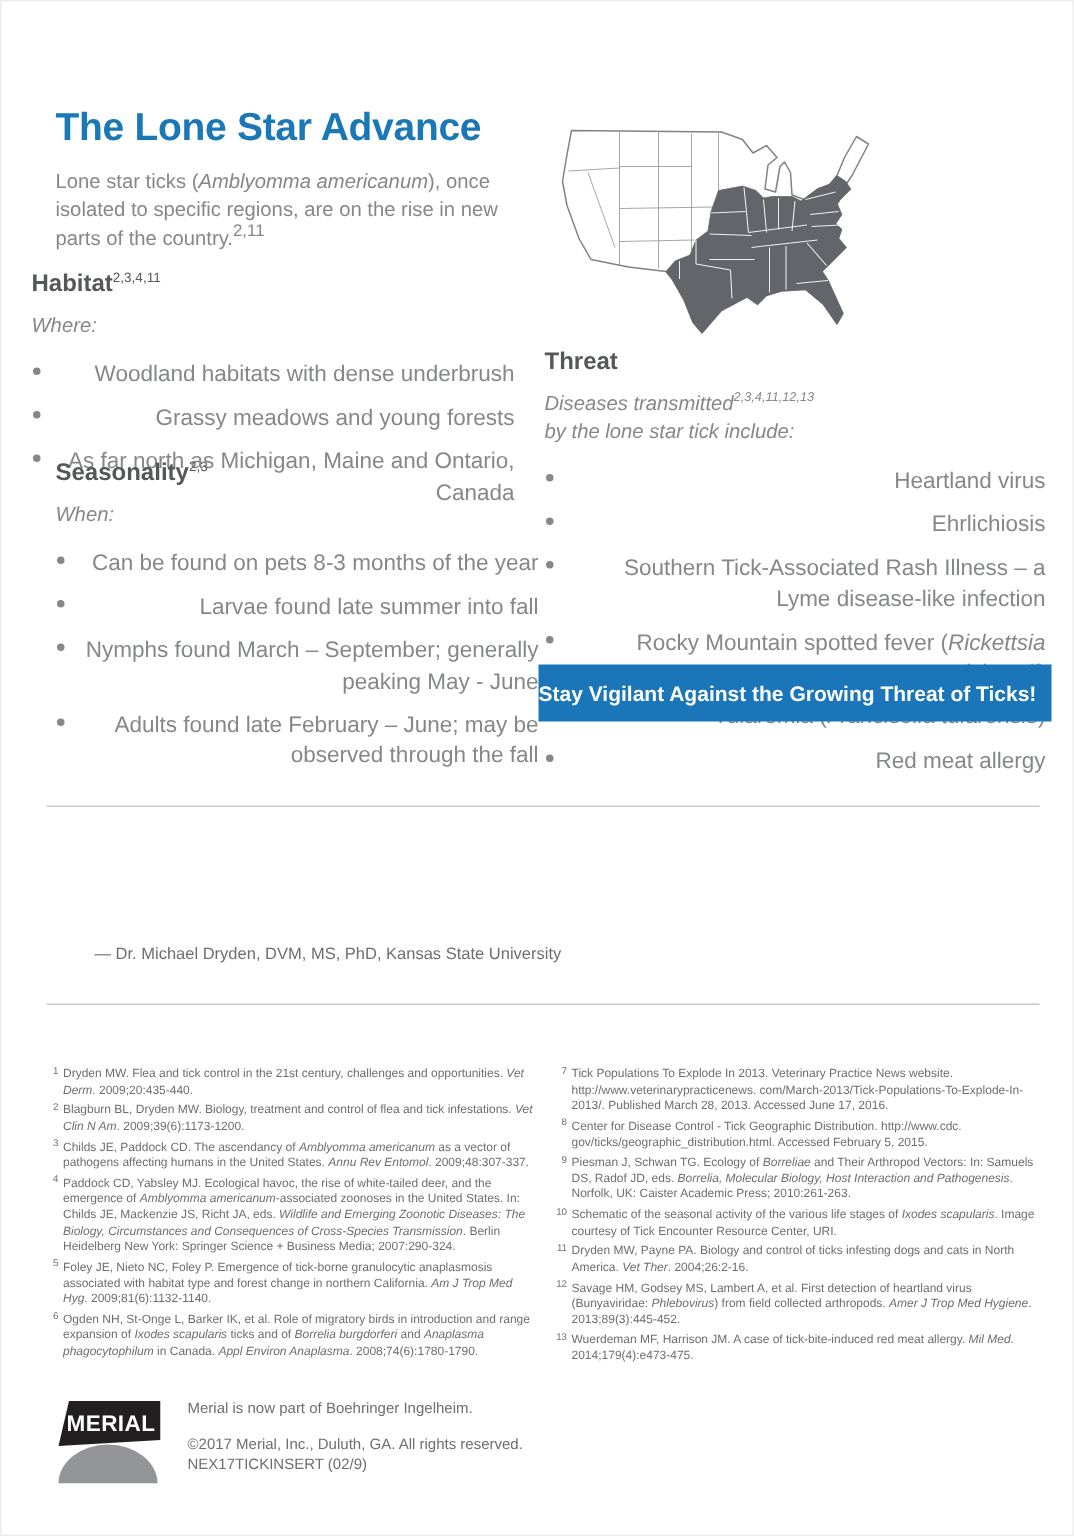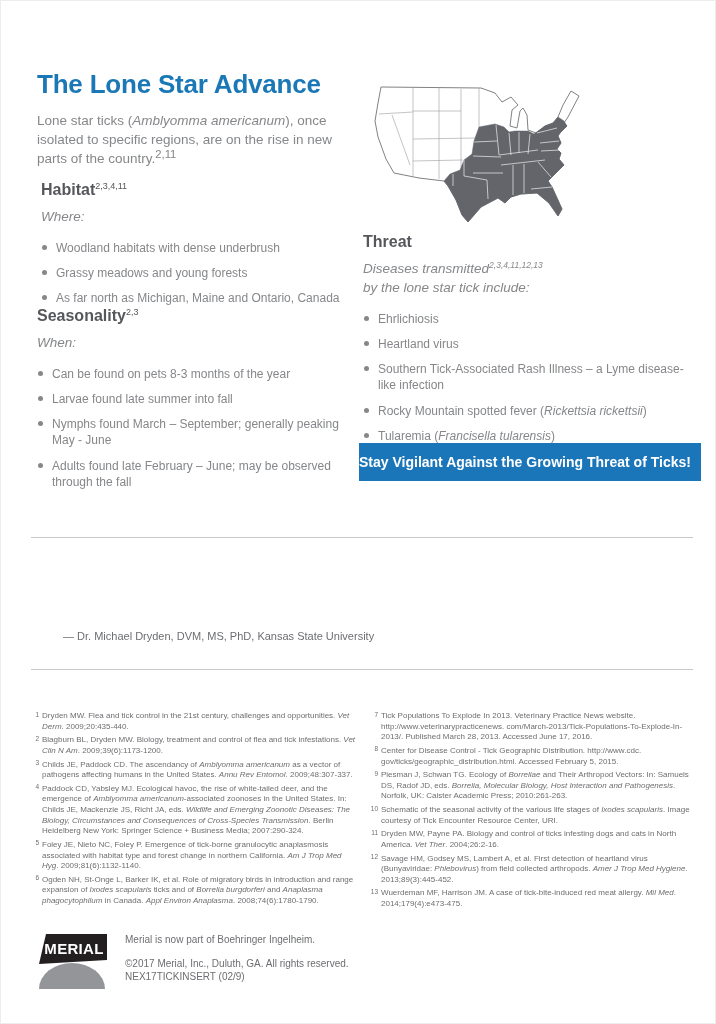--- a/index.html
+++ b/index.html
@@ -23,27 +23,27 @@
   }
   .section h2 sup{font-size:9px;font-weight:normal;letter-spacing:0;}
   .sub{
     margin:0 0 13px 0;font-style:italic;font-size:13.5px;color:var(--body_gray,#85878a);
     white-space:pre-line;line-height:1.4;
   }
   .sub sup{font-size:8.5px;}
   ul.bullets{list-style:none;margin:0;padding:0;}
   ul.bullets li{
     position:relative;padding-left:15px;margin-bottom:9px;
-    font-size:12px;line-height:1.35;color:var(--body_gray,#85878a);
+    font-size:15px;line-height:1.35;color:var(--body_gray,#85878a);text-align:right;
   }
   ul.bullets li::before{
     content:"";position:absolute;left:1px;top:5px;width:5px;height:5px;
     border-radius:50%;background:var(--body_gray,#85878a);
   }
-  #habitat{left:40px;top:180px;width:322px;}
+  #habitat{left:20px;top:180px;width:322px;}
   #seasonality{left:36px;top:306px;width:322px;}
   #map-wrap{left:360px;top:80px;width:226px;height:142px;}
   #threat{left:362px;top:232px;width:334px;}
   #banner{
     left:358px;top:442px;width:342px;height:38px;
     background:var(--banner_blue,#1b76b9);color:#fff;
     font-size:14px;font-weight:bold;line-height:38px;
   }
   .rule{height:1px;background:var(--rule_gray,#c8c9cb);}
   #rule1{left:30px;top:536px;width:662px;}
@@ -153,22 +153,22 @@
         <li>Nymphs found March – September; generally peaking May - June</li>
         <li>Adults found late February – June; may be observed through the fall</li>
       </ul>
   </div>
 
   <div id="threat" class="abs section">
     <h2><span>Threat</span></h2>
     <p class="sub">Diseases transmitted<sup>2,3,4,11,12,13</sup>
 by the lone star tick include:</p>
     <ul class="bullets">
+        <li>Heartland virus</li>
         <li>Ehrlichiosis</li>
-        <li>Heartland virus</li>
         <li>Southern Tick-Associated Rash Illness – a Lyme disease-like infection</li>
         <li>Rocky Mountain spotted fever (<i>Rickettsia rickettsii</i>)</li>
         <li>Tularemia (<i>Francisella tularensis</i>)</li>
         <li>Red meat allergy</li>
       </ul>
   </div>
 
   <div id="banner" class="abs">Stay Vigilant Against the Growing Threat of Ticks!</div>
 
   <div id="rule1" class="abs rule"></div>

